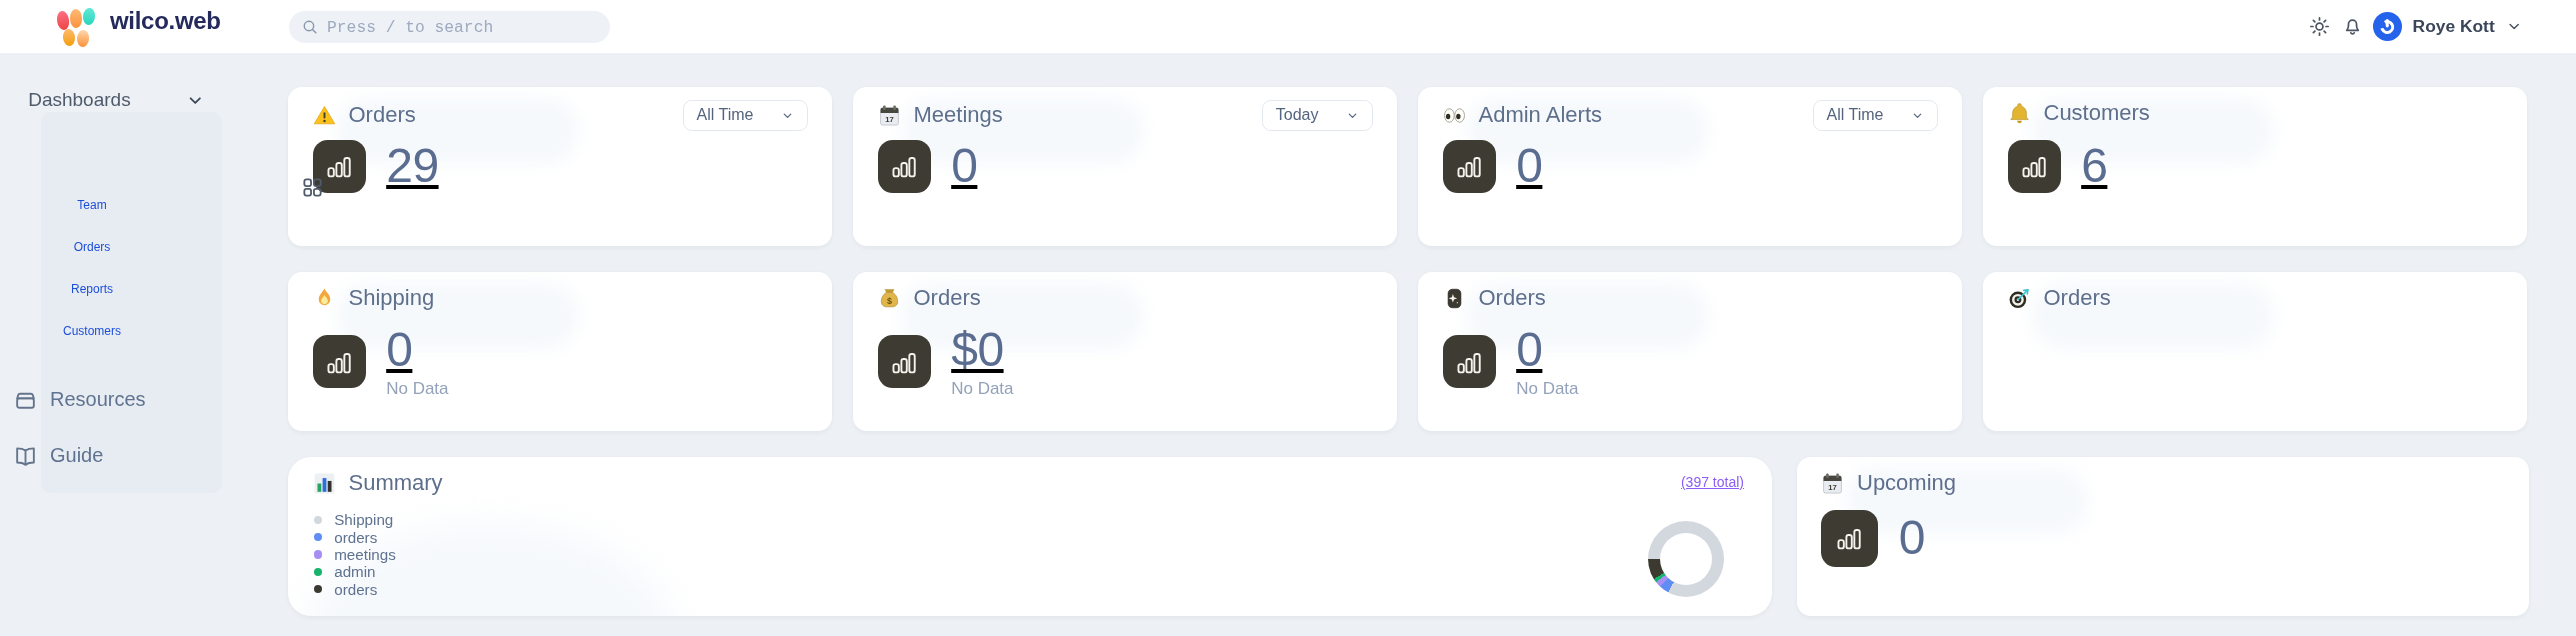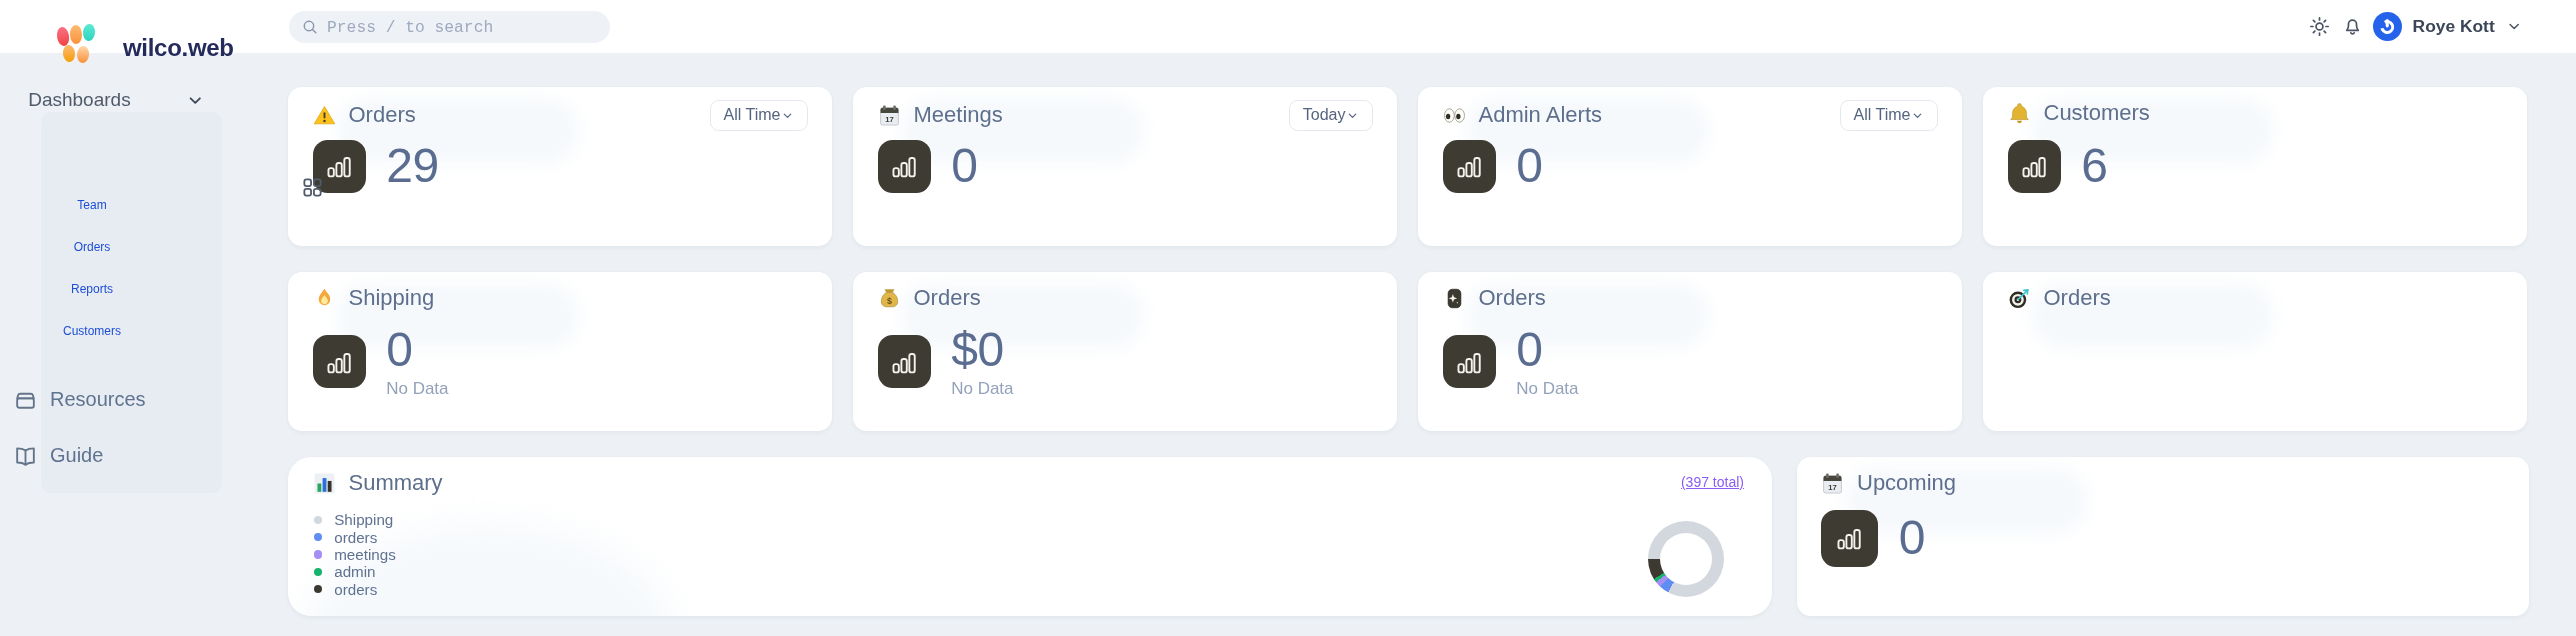--- a/index.html
+++ b/index.html
@@ -1,21 +1,21 @@
 <!DOCTYPE html>
 <html style="font-size:8.7px"><head>
 <meta charset="utf-8">
 <style>
   * { margin:0; padding:0; box-sizing:border-box; }
   html,body { width:2576px; height:637px; overflow:hidden; }
   body { font-family:"Liberation Sans", sans-serif; background:#edf1f5; position:relative; }
 
   
   .navbar { position:absolute; left:0; top:0; width:2576px; height:53px; background:#ffffff; z-index:5; }
-  .logo { position:absolute; left:54px; top:6.5px; height:39px; display:flex; align-items:flex-end; gap:27px;margin-top:16px; }
+  .logo { position:absolute; left:54px; top:6.5px; height:39px; display:flex; align-items:flex-start; gap:14px; }
   .logo-mark { width:42px; height:39px; position:relative; }
   .logo-mark i { position:absolute; border-radius:50%; }
   .logo-text { font-size:24px; font-weight:700; color:#242a5c; letter-spacing:-0.3px; }
 
   .searchbar { position:absolute; left:289px; top:11px; width:321px; height:32px; background:#eef1f6; border-radius:16px; display:flex; align-items:center; padding:0 12px; gap:8.7px; }
   .searchbar svg { width:17.4px; height:17.4px; flex:0 0 auto; }
   .searchbar input { border:none; outline:none; background:transparent; font-size:16.3px; color:#4b5a72; width:250px; font-family:Liberation Mono, monospace; }
   .searchbar input::placeholder { color:#9daabf; }
 
   .nav-right { position:absolute; right:54px; top:0; height:53px; display:flex; align-items:center; gap:8px; }
@@ -41,28 +41,28 @@
   .side-flink .label { font-size:20px; color:#5f7390; }
 
   
   .grid { position:absolute; left:288px; top:87px; width:2241px; display:grid; grid-template-columns:repeat(4, 544px); grid-auto-rows:159px; column-gap:21px; row-gap:26px; z-index:1; }
   .card { position:relative; background:#ffffff; border-radius:14px; box-shadow:0 1.1px 4.4px rgba(23,43,77,0.05); overflow:hidden; }
   .sheen { position:absolute; left:47px; top:9.8px; width:245px; height:68px; border-radius:44px; background:#f6f9fc; filter:blur(7.6px); z-index:0; }
   .card-head { position:absolute; left:24.5px; top:13px; right:24.5px; display:flex; align-items:center; gap:13px; z-index:1; }
   .emoji { width:23px; height:23px; flex:0 0 auto; }
   .emoji svg { width:23px; height:23px; display:block; }
   .card-title { font-size:22px; color:#5e6f8c; }
-  .dropdown { margin-left:auto; display:flex; align-items:center; gap:0; background:#fff; border:1.1px solid #e3e8ef; border-radius:8.7px; padding:5.4px 13px; height:30.5px; cursor:pointer; }
+  .dropdown { margin-left:auto; display:flex; align-items:center; gap:27px; background:#fff; border:1.1px solid #e3e8ef; border-radius:8.7px; padding:5.4px 13px; height:30.5px; cursor:pointer; }
   .dropdown .dd-label { font-size:16px; color:#55647e; }
   .dropdown svg { width:13px; height:13px; }
   .card-body { position:absolute; left:24.5px; top:53px; display:flex; align-items:center; gap:20.7px; z-index:1; }
   .tile { width:53px; height:53px; border-radius:14.7px; background:#3e3c32; display:flex; align-items:center; justify-content:center; flex:0 0 auto; }
   .tile svg { width:30.5px; height:30.5px; }
   .num-wrap { display:flex; flex-direction:column; }
-  .num-row { display:flex; align-items:flex-end; }
+  .num-row { display:flex; align-items:flex-end;text-decoration:underline; }
   .big-num { font-size:48px; font-weight:500; color:#5a6c90; line-height:1.05; letter-spacing:-0.5px; }
   .unit { font-size:18.5px; color:#72839f; margin-left:7.6px; margin-top:5.4px; }
   .sub { font-size:17px; color:#93a2ba; margin-top:3.3px; }
 
   
   .row3 { position:absolute; left:288px; top:457px; display:flex; gap:24.5px; z-index:1; }
   .summary-card { position:relative; width:1484px; height:159px; background:#fff; border-radius:23px; box-shadow:0 1.1px 4.4px rgba(23,43,77,0.05); overflow:hidden; }
   .summary-sheen { position:absolute; left:16.3px; top:65px; width:370px; height:218px; border-radius:50%; background:#f6f9fc; filter:blur(16.3px); }
   .total-label { position:absolute; right:28px; top:17.4px; font-size:14px; color:#8b5cf6; z-index:1;text-decoration:underline; }
   .legend { position:absolute; left:26px; top:54px; display:flex; flex-direction:column; z-index:1; }

